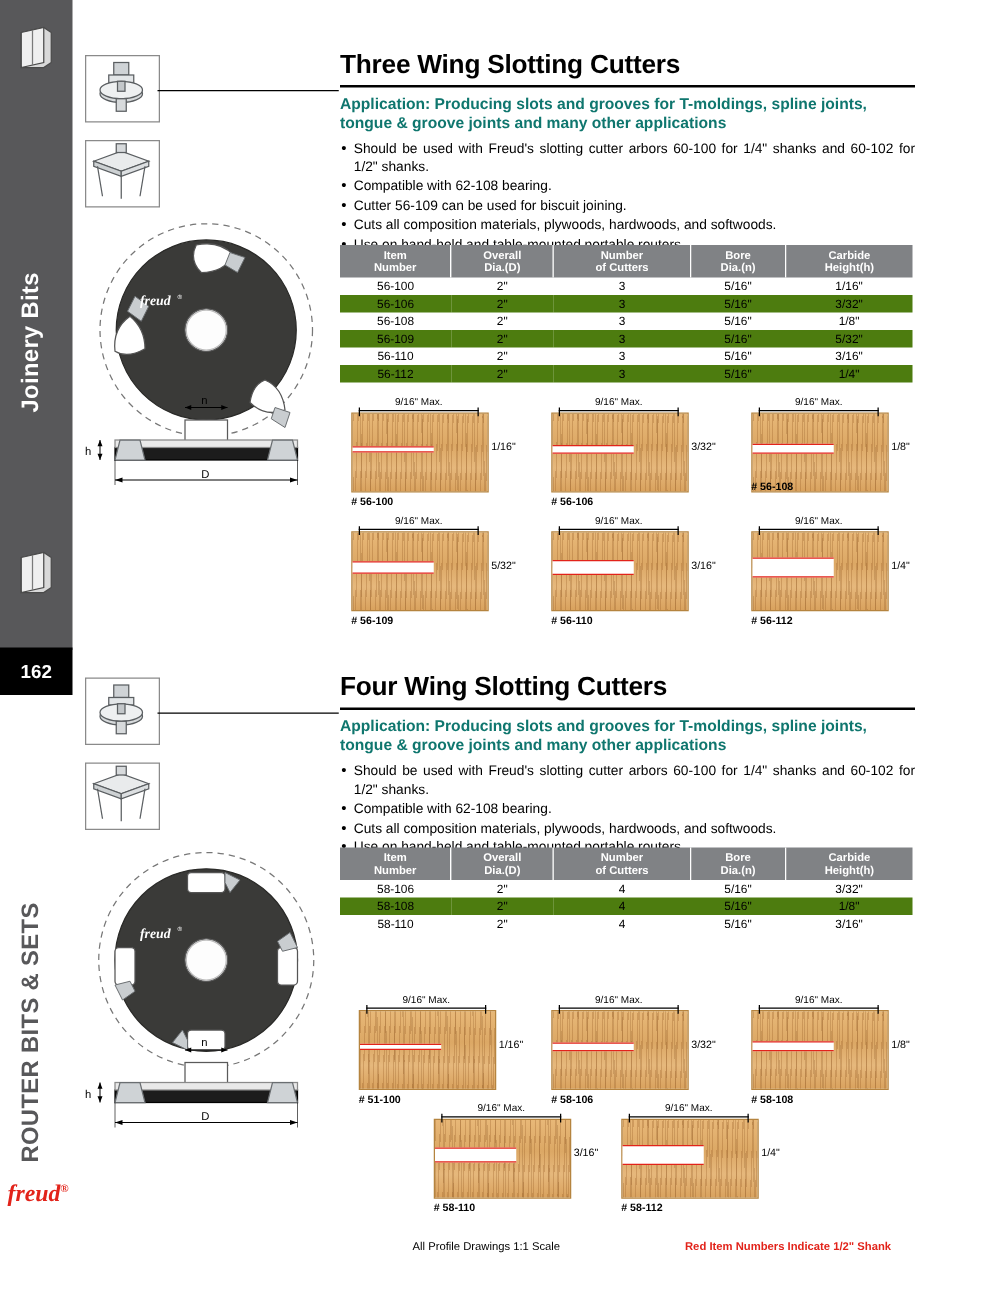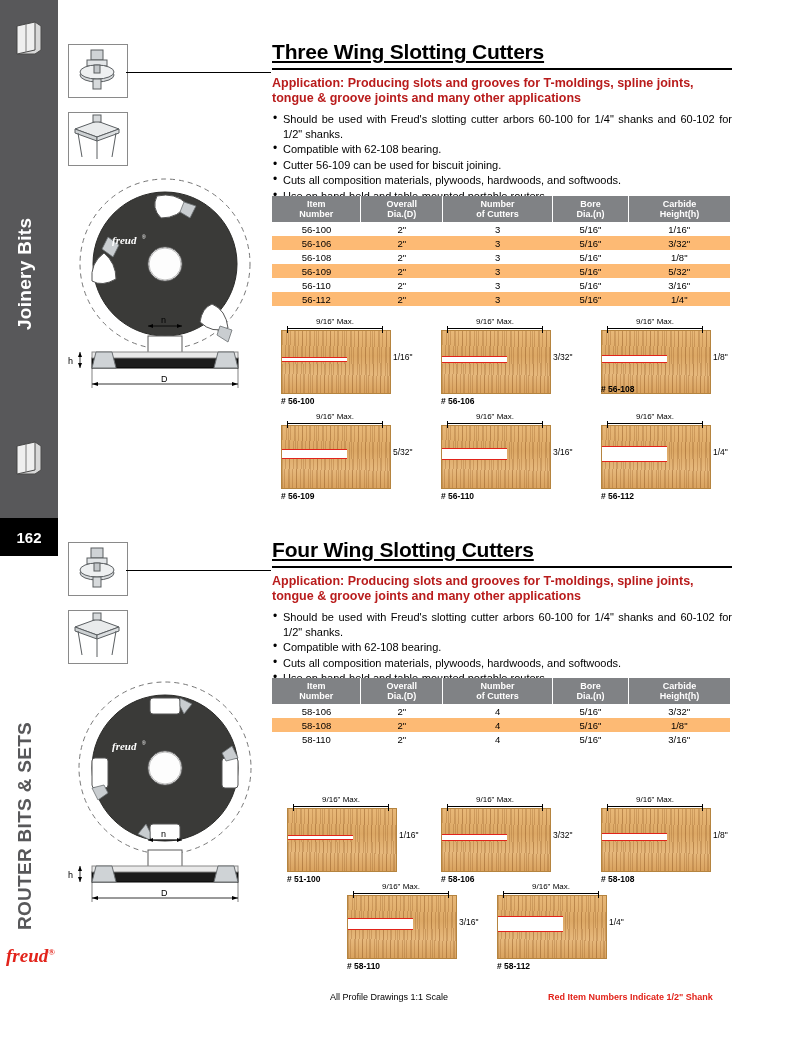--- a/index.html
+++ b/index.html
@@ -48,46 +48,46 @@
   .freud-logo{
     position:absolute;left:6px;top:945px;width:52px;height:26px;
     color:#e2231a;font-size:19px;font-weight:bold;font-style:italic;
     font-family:"Liberation Serif",serif;
   }
   .freud-logo .reg{font-size:9px;vertical-align:super;font-style:normal;}
 
   
   .sec{position:absolute;}
   .title{
-    font-size:21px;font-weight:bold;letter-spacing:-.2px;text-decoration:underline;
+    font-size:21px;font-weight:bold;letter-spacing:-.2px;
   }
   .title-rule{
     border-bottom:2px solid #000;margin-top:4px;
   }
   .app{
-    font-size:12.5px;font-weight:bold;color:#b91c1c;line-height:15px;margin-top:6px;
+    font-size:12.5px;font-weight:bold;color:#0f766e;line-height:15px;margin-top:6px;
   }
   ul.bullets{
     margin:6px 0 0 0;padding:0;list-style:none;font-size:11px;line-height:14.5px;
   }
   ul.bullets li{position:relative;padding-left:11px;margin-bottom:1px;text-align:justify;}
   ul.bullets li:before{content:"\2022";position:absolute;left:1px;top:-1px;font-size:12px;}
 
   
   table.spec{
     border-collapse:collapse;font-size:9.5px;width:100%;
   }
   table.spec thead th{
     background:#808285;color:#fff;font-size:9px;font-weight:bold;line-height:10px;
     padding:3px 2px;text-align:center;border-right:1px solid #fff;
   }
   table.spec tbody td{
     text-align:center;padding:1.5px 2px;font-size:9.5px;
   }
-  table.spec tbody tr.alt td{background:#fdba74;}
+  table.spec tbody tr.alt td{background:#4d7c0f;}
   table.spec tbody tr td:first-child{text-align:center;}
 
   
   .profile{position:absolute;}
   .wood{
     position:relative;width:108px;height:62px;
     background:
       repeating-linear-gradient(92deg,
         rgba(150,90,35,.30) 0px, rgba(150,90,35,.30) 1px,
         rgba(205,150,85,0) 1px, rgba(205,150,85,0) 4px),

